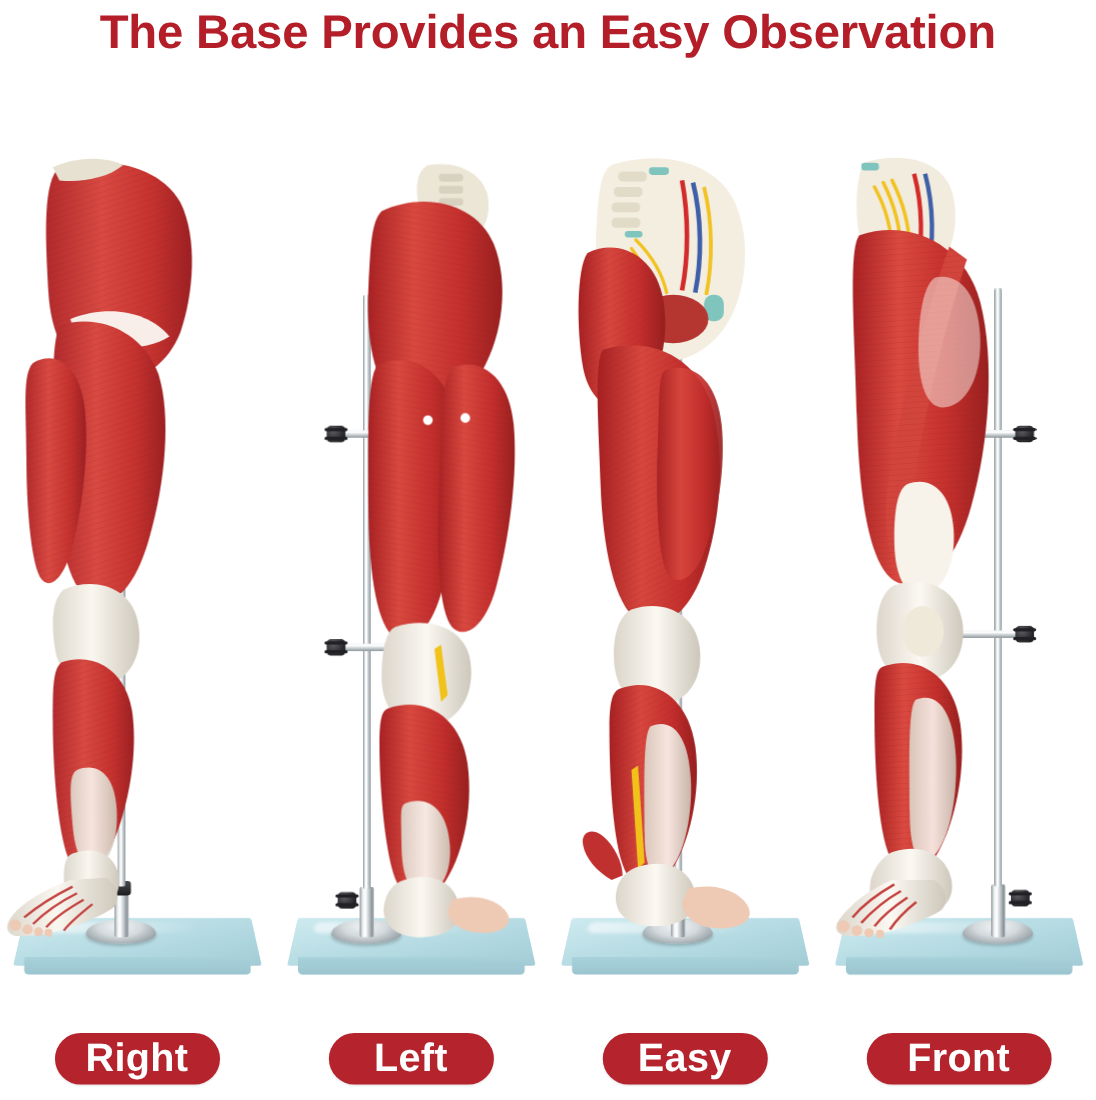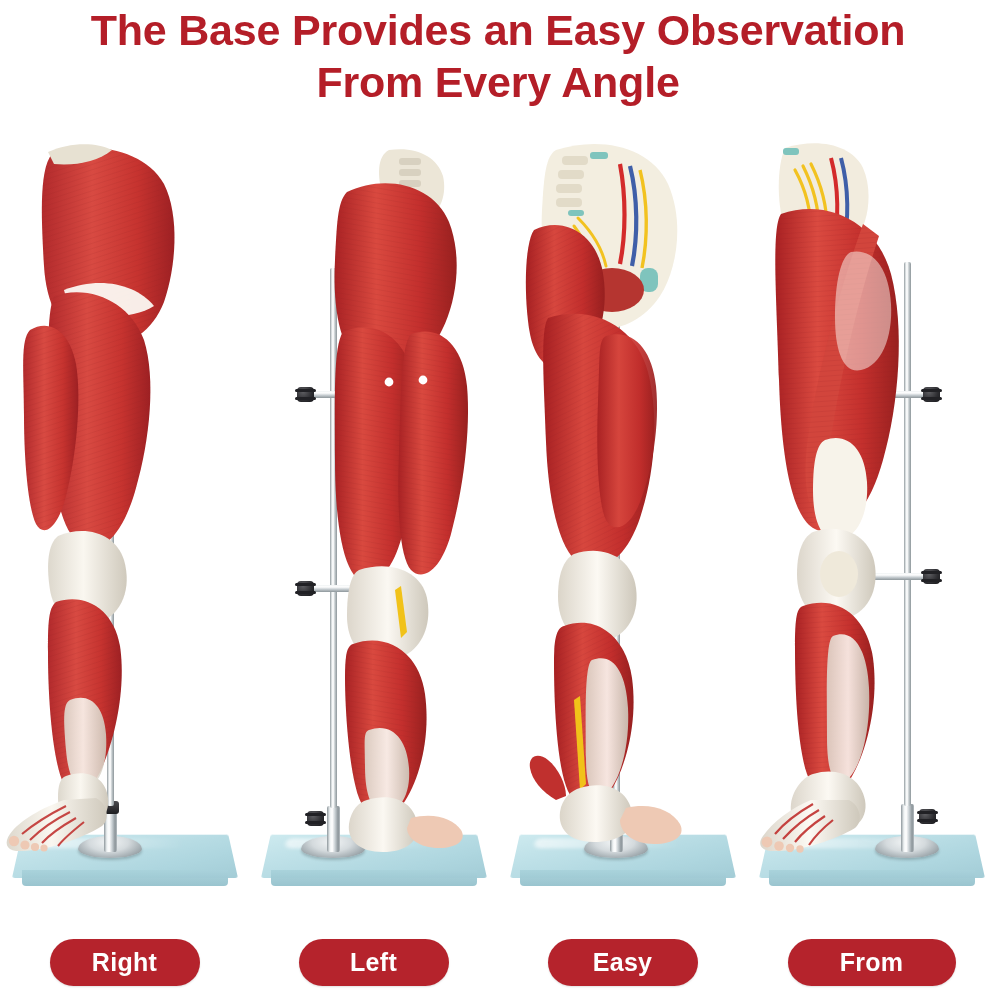--- a/index.html
+++ b/index.html
@@ -101,36 +101,35 @@
   .badges{
     position:absolute;left:0;top:934px;width:996px;height:56px;
     display:flex;flex-direction:row;
   }
   .badge-cell{width:249px;display:flex;align-items:center;justify-content:center;}
   .badge{
     min-width:150px;height:47px;
     background:#b5232c;
     border-radius:24px;
     display:flex;align-items:center;justify-content:center;
-    color:#ffffff;font-weight:bold;font-size:25px;
+    color:#ffffff;font-weight:bold;font-size:36px;
     letter-spacing:.3px;
     font-family:"Liberation Sans", sans-serif;
     box-shadow:0 1px 2px rgba(0,0,0,.12);
     padding:0 26px;box-sizing:border-box;
   }
   .badge.wide{min-width:168px;}
 </style>
 </head>
 <body>
 
 <div class="page">
 
   <div class="headline">
     <span class="ln">The Base Provides an Easy Observation</span>
-    <span class="ln">From Every Angle</span>
   </div>
 
   <div class="panels">
 
     <div class="panel">
       <div class="stage">
 
         <div class="base">
           <div class="top">
             <div class="sheen"></div>
@@ -442,17 +441,17 @@
     <div class="badge-cell">
       <div class="badge">Right</div>
     </div>
     <div class="badge-cell">
       <div class="badge">Left</div>
     </div>
     <div class="badge-cell">
       <div class="badge">Easy</div>
     </div>
     <div class="badge-cell">
-      <div class="badge wide">From</div>
+      <div class="badge wide">Front</div>
     </div>
   </div>
 
 </div>
 
 </body></html>

